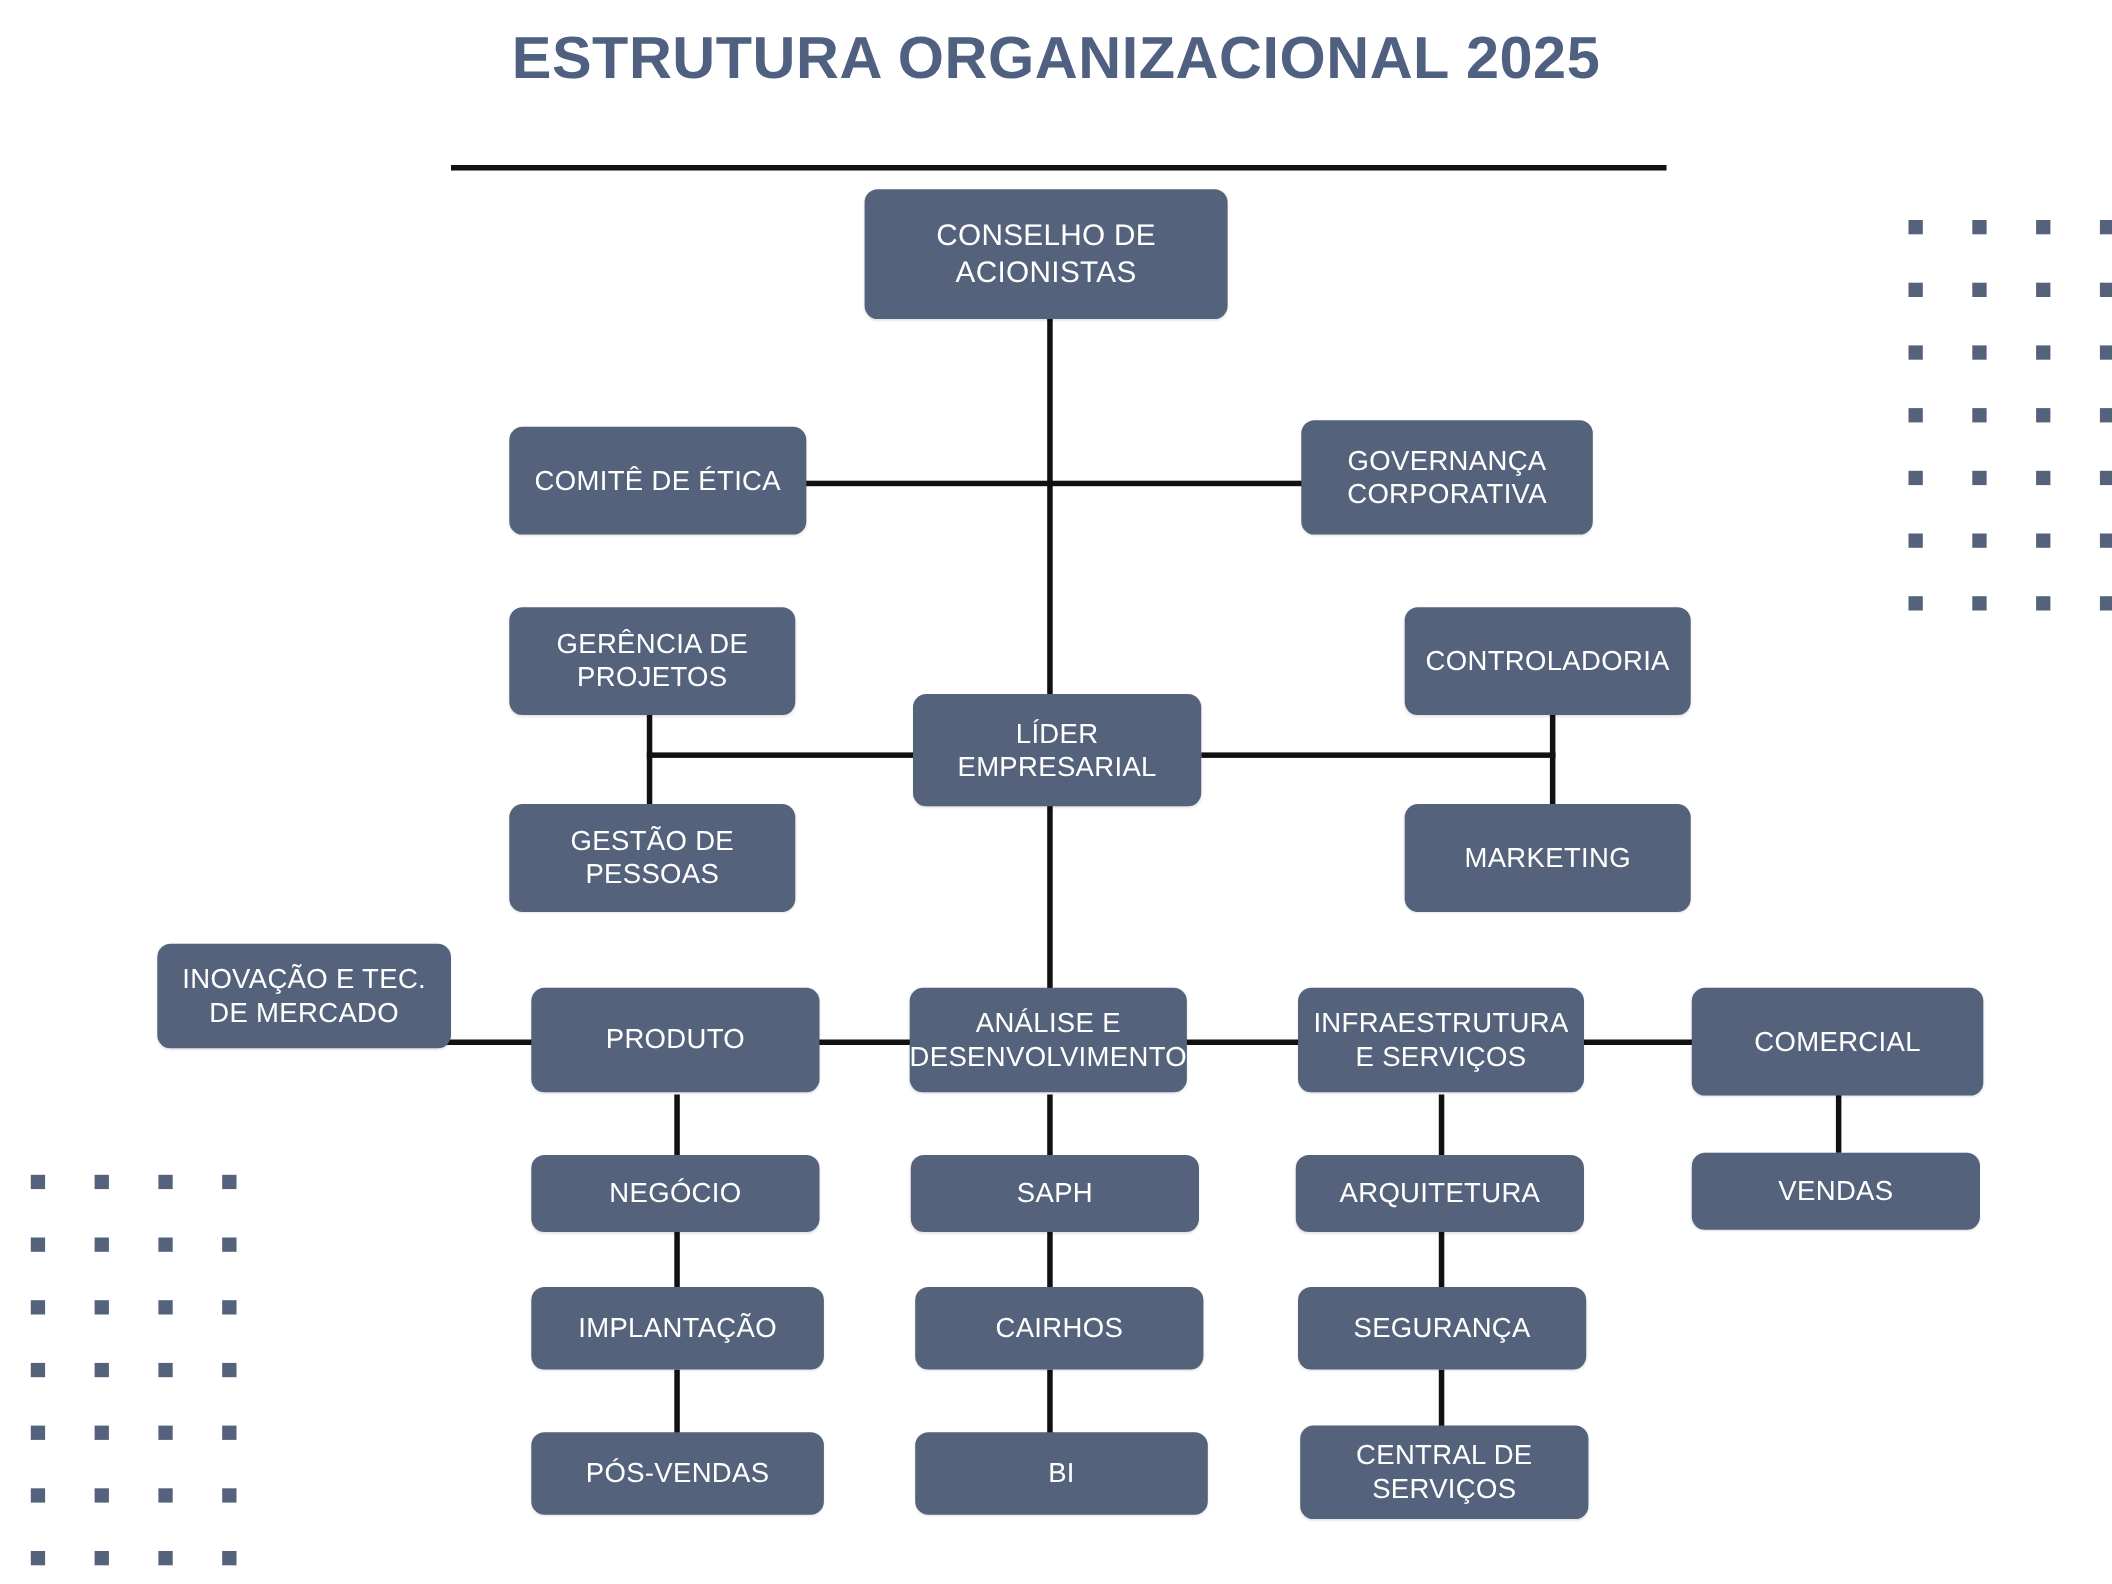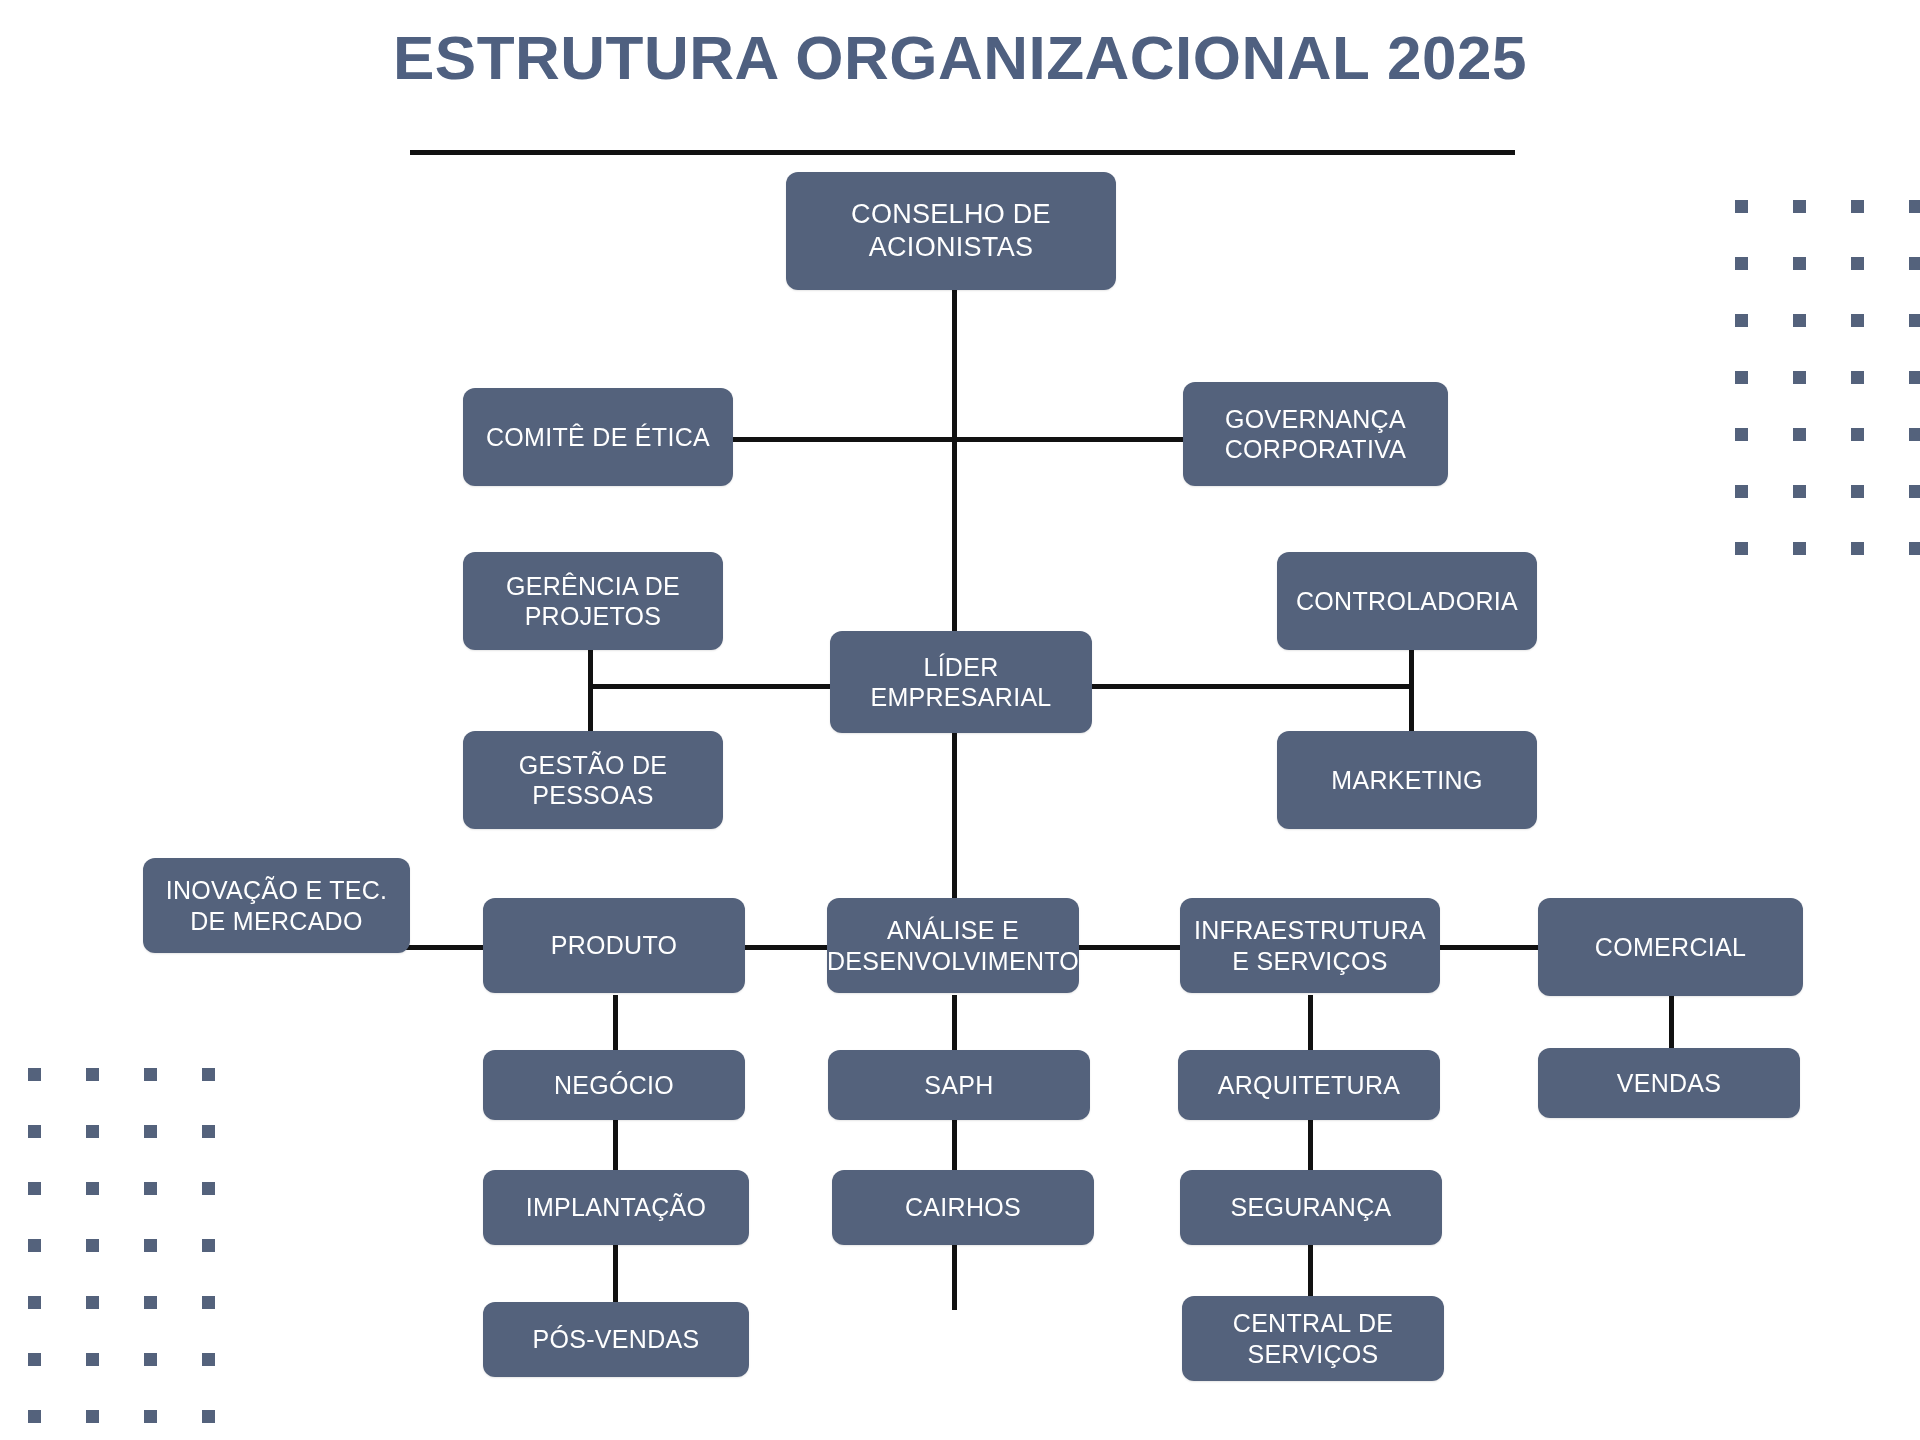--- a/index.html
+++ b/index.html
@@ -9,21 +9,21 @@
     font-family:"Liberation Sans", sans-serif;
     position:relative; overflow:hidden;
   }
   #canvas { position:absolute; inset:0; }
 
   
   .title {
     position:absolute;
     top:22px; left:0; width:1920px;
     text-align:center;
-    font-size:62px;
+    font-size:54px;
     font-weight:bold;
     letter-spacing:0.5px;
     color:#4F6080;
     white-space:nowrap;
   }
   .title-rule {
     position:absolute;
     left:410px; top:150px;
     width:1105px; height:5px;
     background:#111111;
@@ -174,20 +174,23 @@
   </div>
 
   <div class="node" style="left:828px; top:1050px; width:262px; height:70px;">
     <span>SAPH</span>
   </div>
 
   <div class="node" style="left:832px; top:1170px; width:262px; height:75px;">
     <span>CAIRHOS</span>
   </div>
 
+  <div class="node" style="left:832px; top:1302px; width:266px; height:75px;">
+    <span>BI</span>
+  </div>
 
   <div class="node" style="left:1180px; top:1170px; width:262px; height:75px;">
     <span>SEGURANÇA</span>
   </div>
 
   <div class="node" style="left:1178px; top:1050px; width:262px; height:70px;">
     <span>ARQUITETURA</span>
   </div>
 
   <div class="node" style="left:1182px; top:1296px; width:262px; height:85px;">

